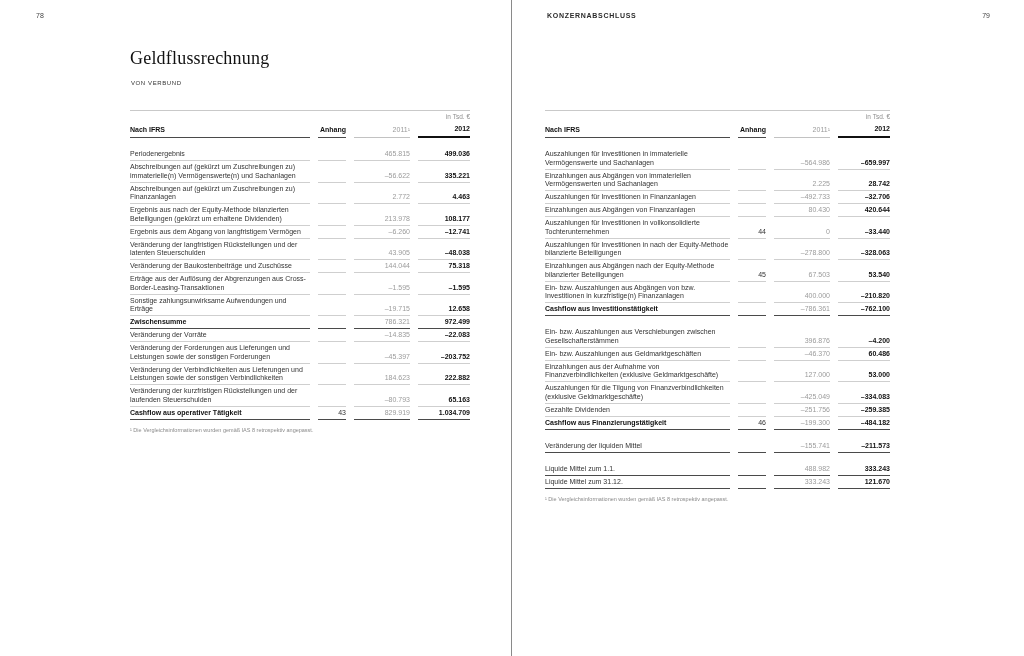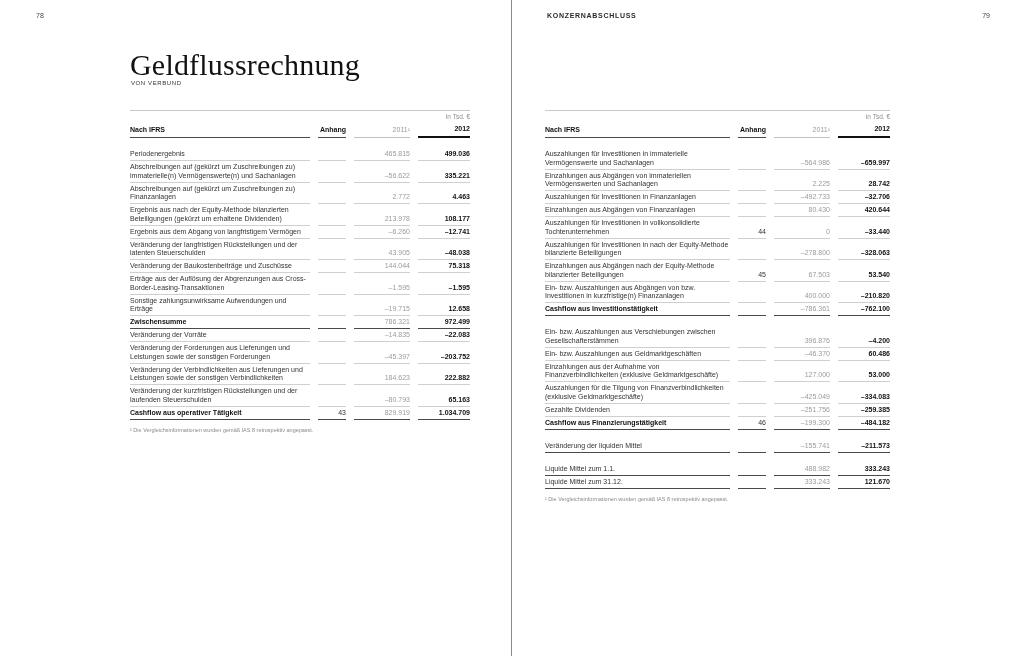--- a/index.html
+++ b/index.html
@@ -12,21 +12,21 @@
   .page-left  { left:0;   width:511px; }
   .page-right { left:513px; width:511px; }
 
   .pagenum { position:absolute; top:12px; font-size:7px; color:#444; }
   .pagenum-left { left:36px; }
   .pagenum-right { right:34px; }
   .running-header { position:absolute; top:12px; left:34px; font-size:7px; font-weight:bold;
                     letter-spacing:0.7px; color:#2b2b2b; }
 
   .doc-title { position:absolute; left:130px; top:48px; font-family:"Liberation Serif", serif;
-               font-size:30px; color:#111; letter-spacing:0.2px; }
+               font-size:18px; color:#111; letter-spacing:0.2px; }
   .doc-subtitle { position:absolute; left:131px; top:80px; font-size:6px; letter-spacing:0.6px;
                   color:#333; text-transform:uppercase; }
 
   .fintable { position:absolute; top:110px; font-size:7px; line-height:8.5px; color:#333; }
   .fintable-left  { left:130px; width:340px; }
   .fintable-right { left:32px;  width:345px; }
 
   .unit-row { border-top:1px solid #c9c9c9; text-align:right; color:#8f8f8f;
               font-size:6.5px; padding:2px 0 3px 0; }
 

